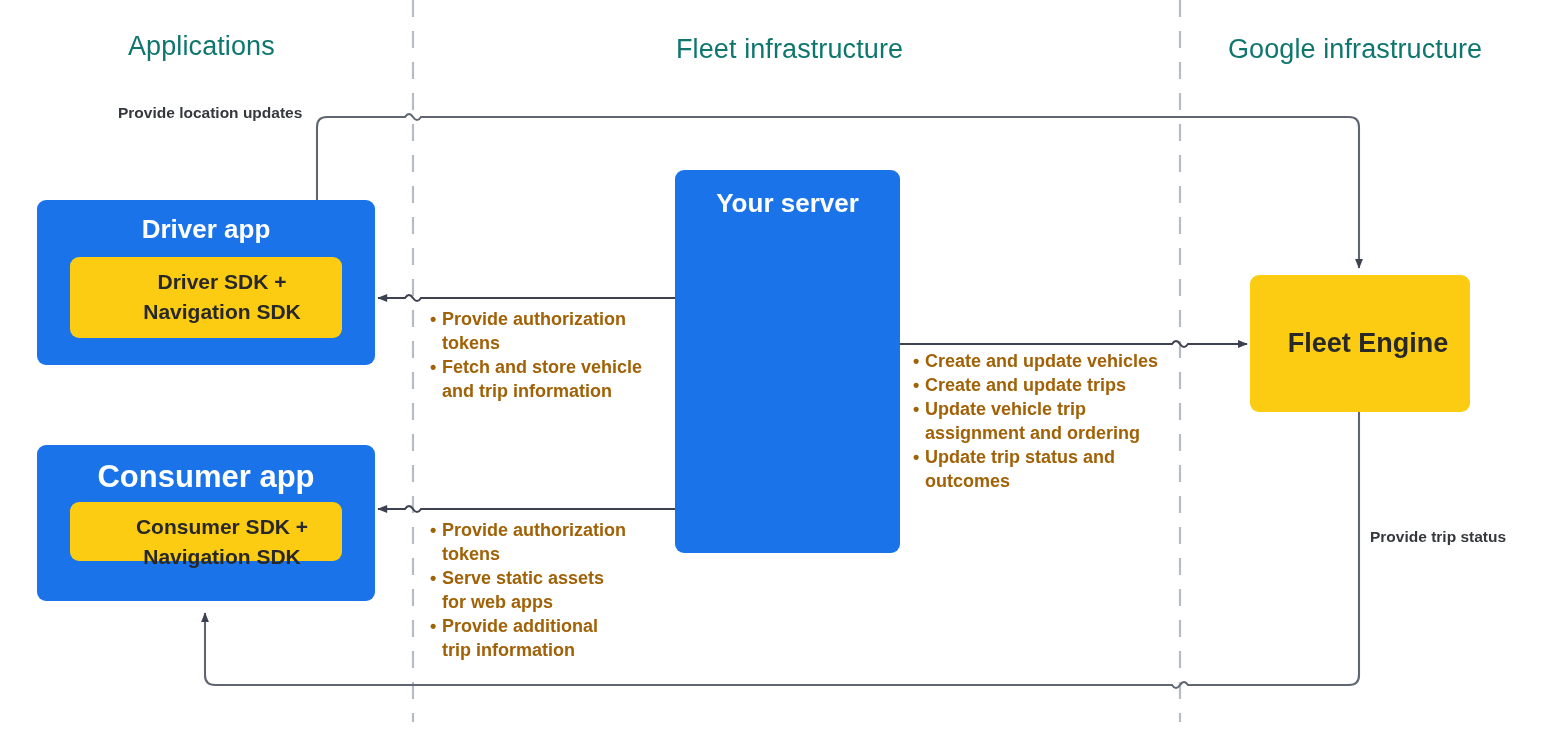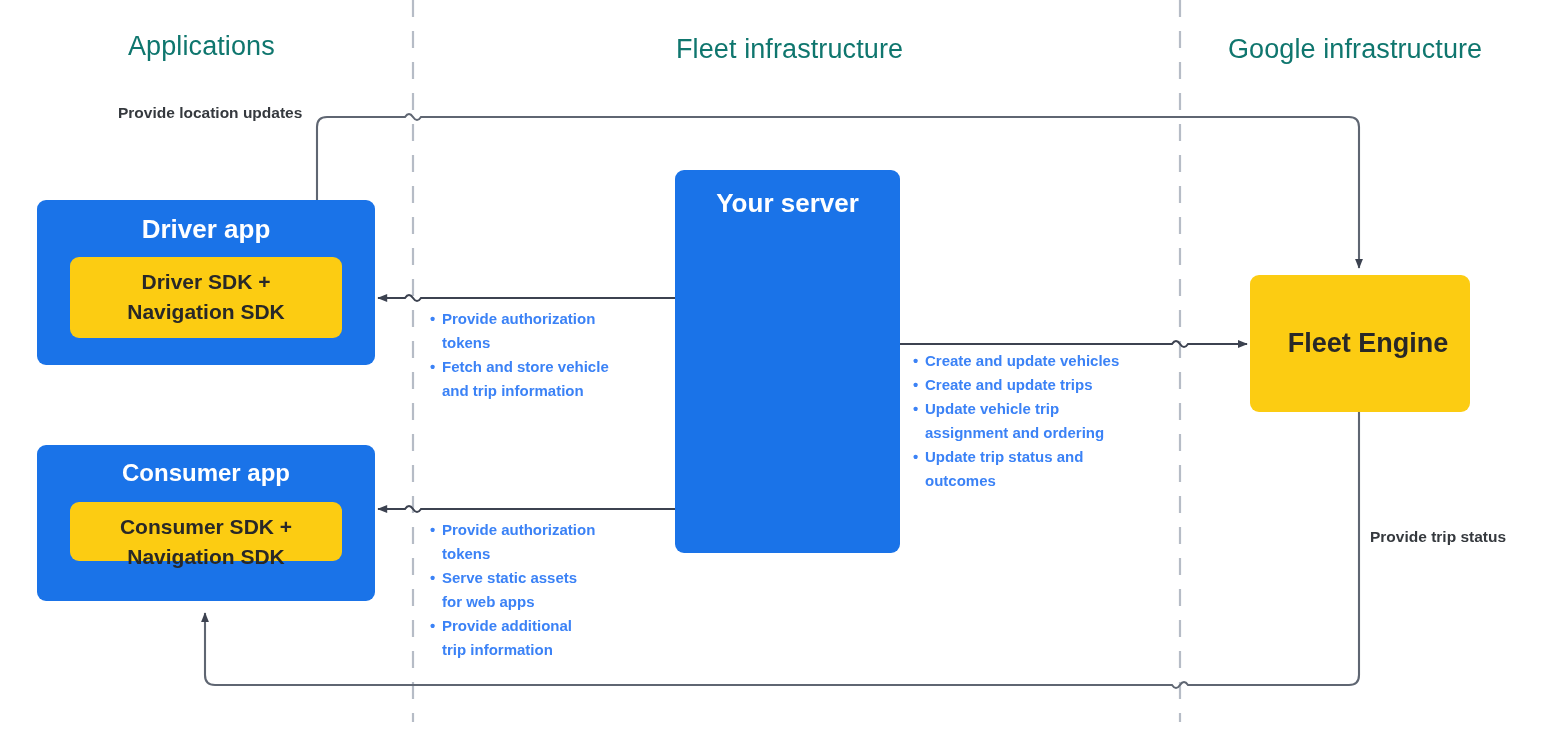--- a/index.html
+++ b/index.html
@@ -49,20 +49,21 @@
   }
   .sdk-label {
     position: absolute;
     width: 100%;
     text-align: center;
     font-family: "Liberation Sans", sans-serif;
     font-weight: bold;
     font-size: 21px;
     line-height: 30px;
     color: #282828;
+    padding-left: 16px;
   }
   .fleet-label {
     position: absolute;
     width: 100%;
     text-align: center;
     font-family: "Liberation Sans", sans-serif;
     font-weight: bold;
     font-size: 27px;
     color: #282828;
     white-space: nowrap;
@@ -74,23 +75,23 @@
     font-weight: bold;
     font-size: 15.5px;
     line-height: 24px;
     color: #35393e;
     white-space: nowrap;
   }
   .bullet-list {
     position: absolute;
     font-family: "Liberation Sans", sans-serif;
     font-weight: bold;
-    font-size: 15px;
+    font-size: 18px;
     line-height: 24px;
-    color: #3b82f6;
+    color: #a16207;
     margin: 0;
     padding: 0;
     list-style: none;
   }
   .bullet-list li {
     position: relative;
     padding-left: 12px;
   }
   .bullet-list li::before {
     content: "\2022";
@@ -145,21 +146,21 @@
 
 <div class="box box-blue" style="left:37px; top:200px; width:338px; height:165px;">
   <div class="box-title" style="top:14px; font-size:26px;">Driver app</div>
   <div class="box box-yellow" style="left:33px; top:57px; width:272px; height:81px;">
     <div class="sdk-label" style="top:10px;">Driver SDK +</div>
     <div class="sdk-label" style="top:40px;">Navigation SDK</div>
   </div>
 </div>
 
 <div class="box box-blue" style="left:37px; top:445px; width:338px; height:156px;">
-  <div class="box-title" style="top:14px; font-size:24px;">Consumer app</div>
+  <div class="box-title" style="top:14px; font-size:31px;">Consumer app</div>
   <div class="box box-yellow" style="left:33px; top:57px; width:272px; height:59px;">
     <div class="sdk-label" style="top:10px;">Consumer SDK +</div>
     <div class="sdk-label" style="top:40px;">Navigation SDK</div>
   </div>
 </div>
 
 <div class="box box-blue" style="left:675px; top:170px; width:225px; height:383px;">
   <div class="box-title" style="top:18px; font-size:26px;">Your server</div>
 </div>
 

